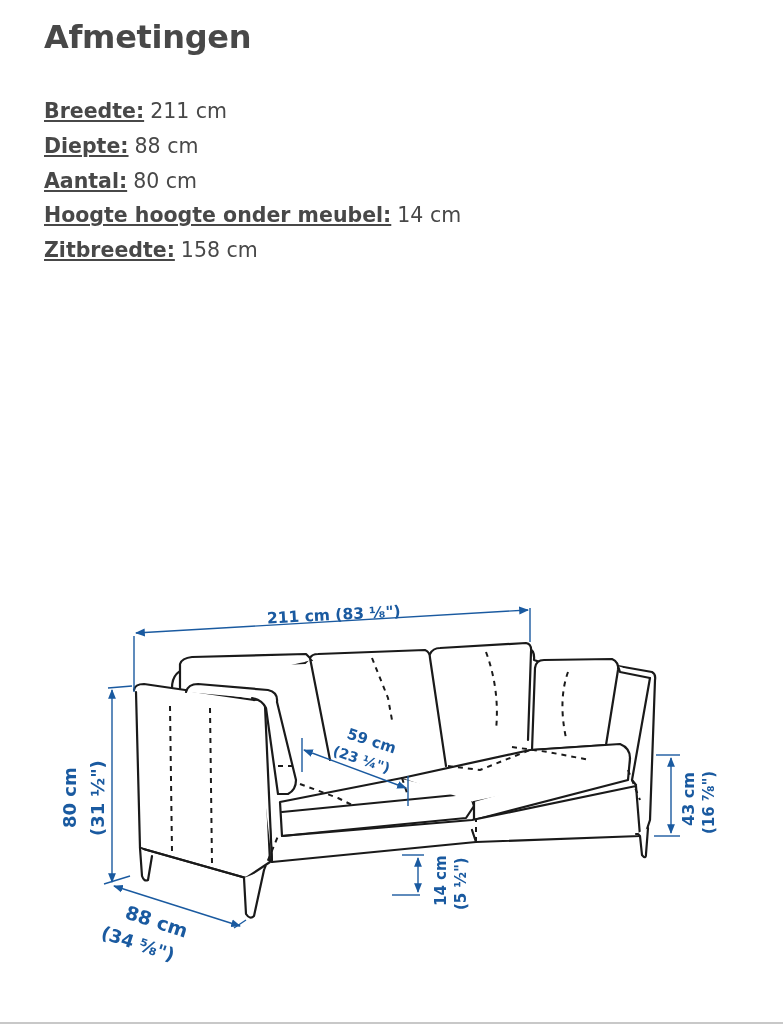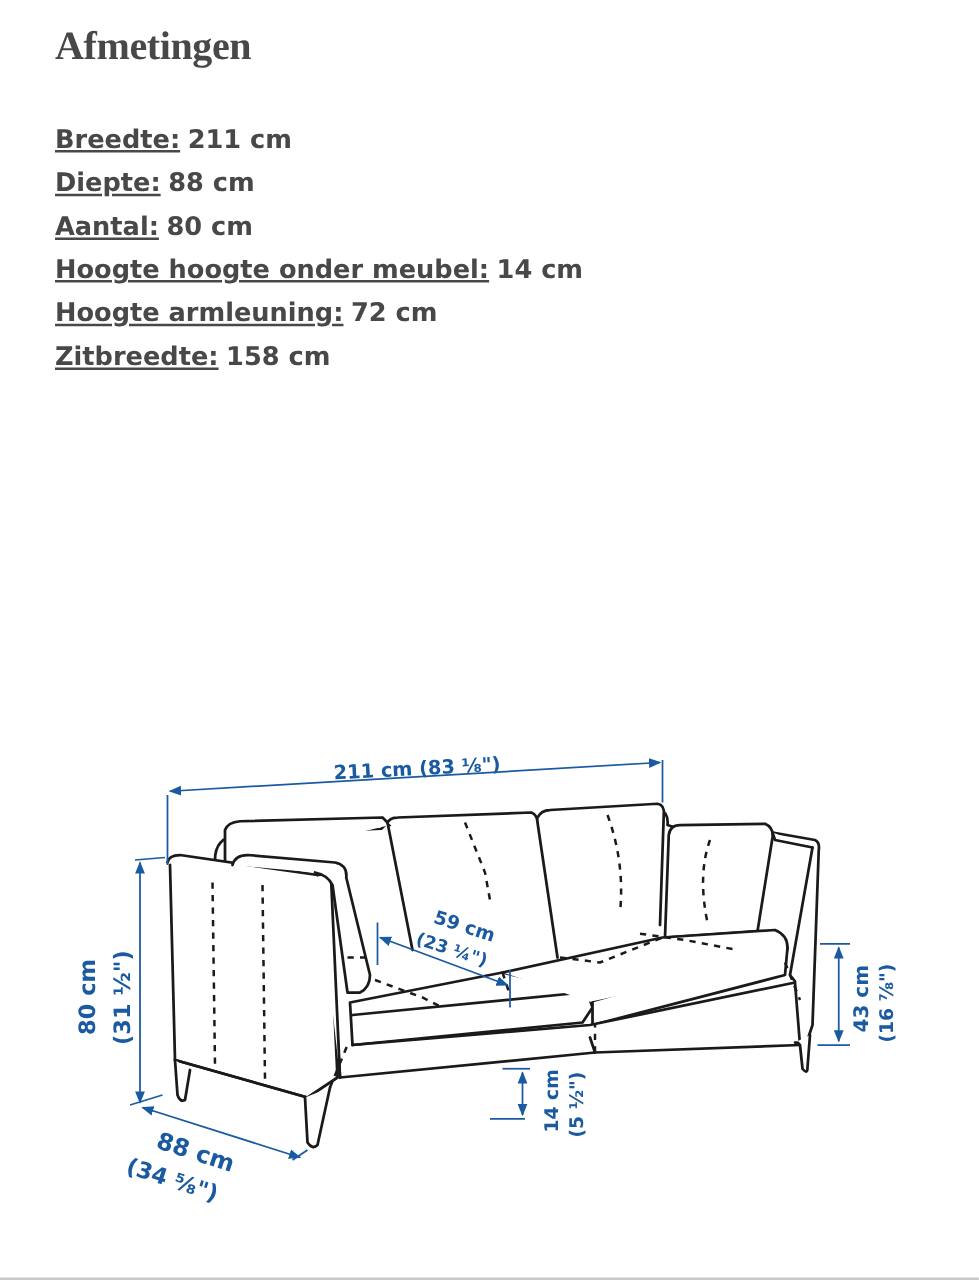--- a/index.html
+++ b/index.html
@@ -17,21 +17,20 @@
     }
     .page-title {
       position: absolute;
       left: 44px;
       top: 18px;
       margin: 0;
       font-size: 32px;
       font-weight: bold;
       color: #484848;
       letter-spacing: -0.3px;
-      font-family: Liberation Serif, serif;
     }
     .spec-list {
       position: absolute;
       left: 44px;
       top: 94px;
       margin: 0;
       padding: 0;
       list-style: none;
     }
     .spec-row {
@@ -39,21 +38,21 @@
       line-height: 34.8px;
       height: 34.8px;
       white-space: nowrap;
       color: #484848;
     }
     .spec-label {
       font-weight: bold;
       text-decoration: underline;
     }
     .spec-value {
-      font-weight: bold;
+      font-weight: normal;
       margin-left: 6px;
     }
     .diagram {
       position: absolute;
       left: 0;
       top: 580px;
       width: 783px;
       height: 420px;
     }
     .diagram svg {
@@ -78,21 +77,20 @@
 </head>
 <body>
 
 <h1 class="page-title">Afmetingen</h1>
 
 <ul class="spec-list">
   <li class="spec-row"><span class="spec-label">Breedte:</span><span class="spec-value">211 cm</span></li>
   <li class="spec-row"><span class="spec-label">Diepte:</span><span class="spec-value">88 cm</span></li>
   <li class="spec-row"><span class="spec-label">Aantal:</span><span class="spec-value">80 cm</span></li>
   <li class="spec-row"><span class="spec-label">Hoogte hoogte onder meubel:</span><span class="spec-value">14 cm</span></li>
-  <li class="spec-row"><span class="spec-label">Hoogte armleuning:</span><span class="spec-value">72 cm</span></li>
   <li class="spec-row"><span class="spec-label">Zitbreedte:</span><span class="spec-value">158 cm</span></li>
 </ul>
 
 <div class="diagram">
 
   <svg viewBox="0 0 783 420" xmlns="http://www.w3.org/2000/svg">
     <defs>
       <marker id="arr" viewBox="0 0 10 10" refX="9" refY="5" markerWidth="7" markerHeight="7" orient="auto-start-reverse">
         <path d="M0,1 L10,5 L0,9 z" fill="#1a5aa0"></path>
       </marker>

